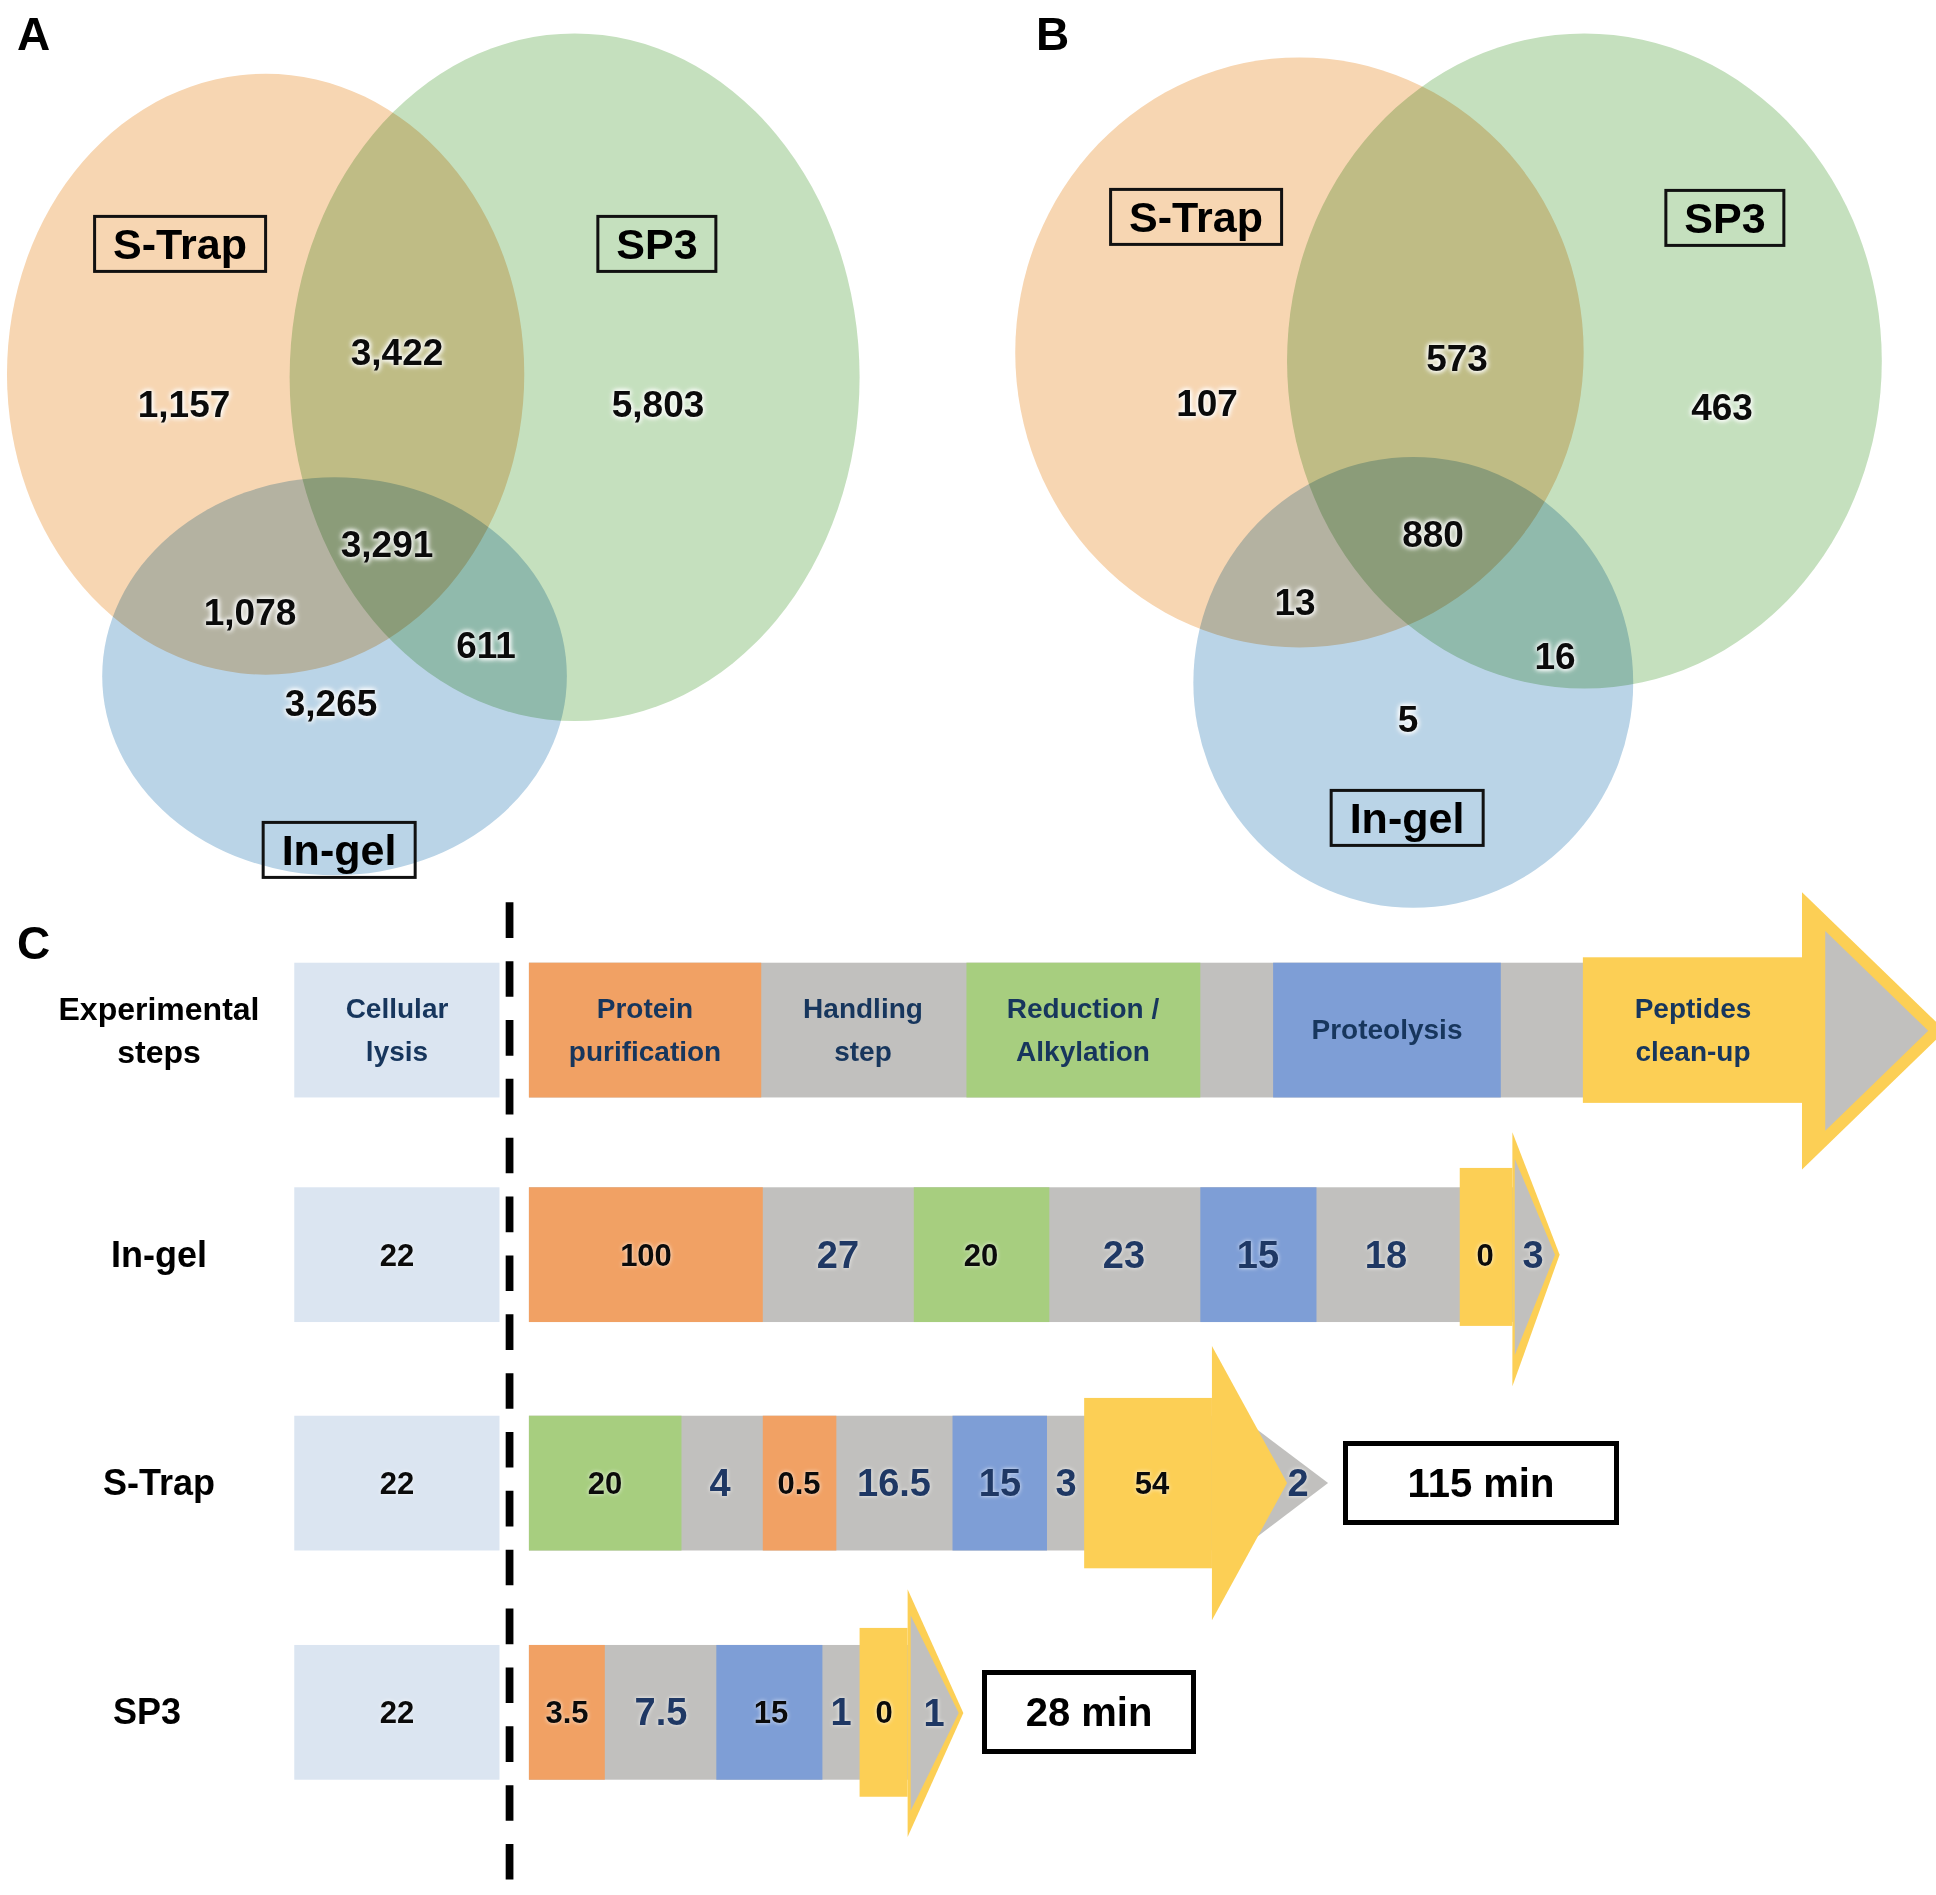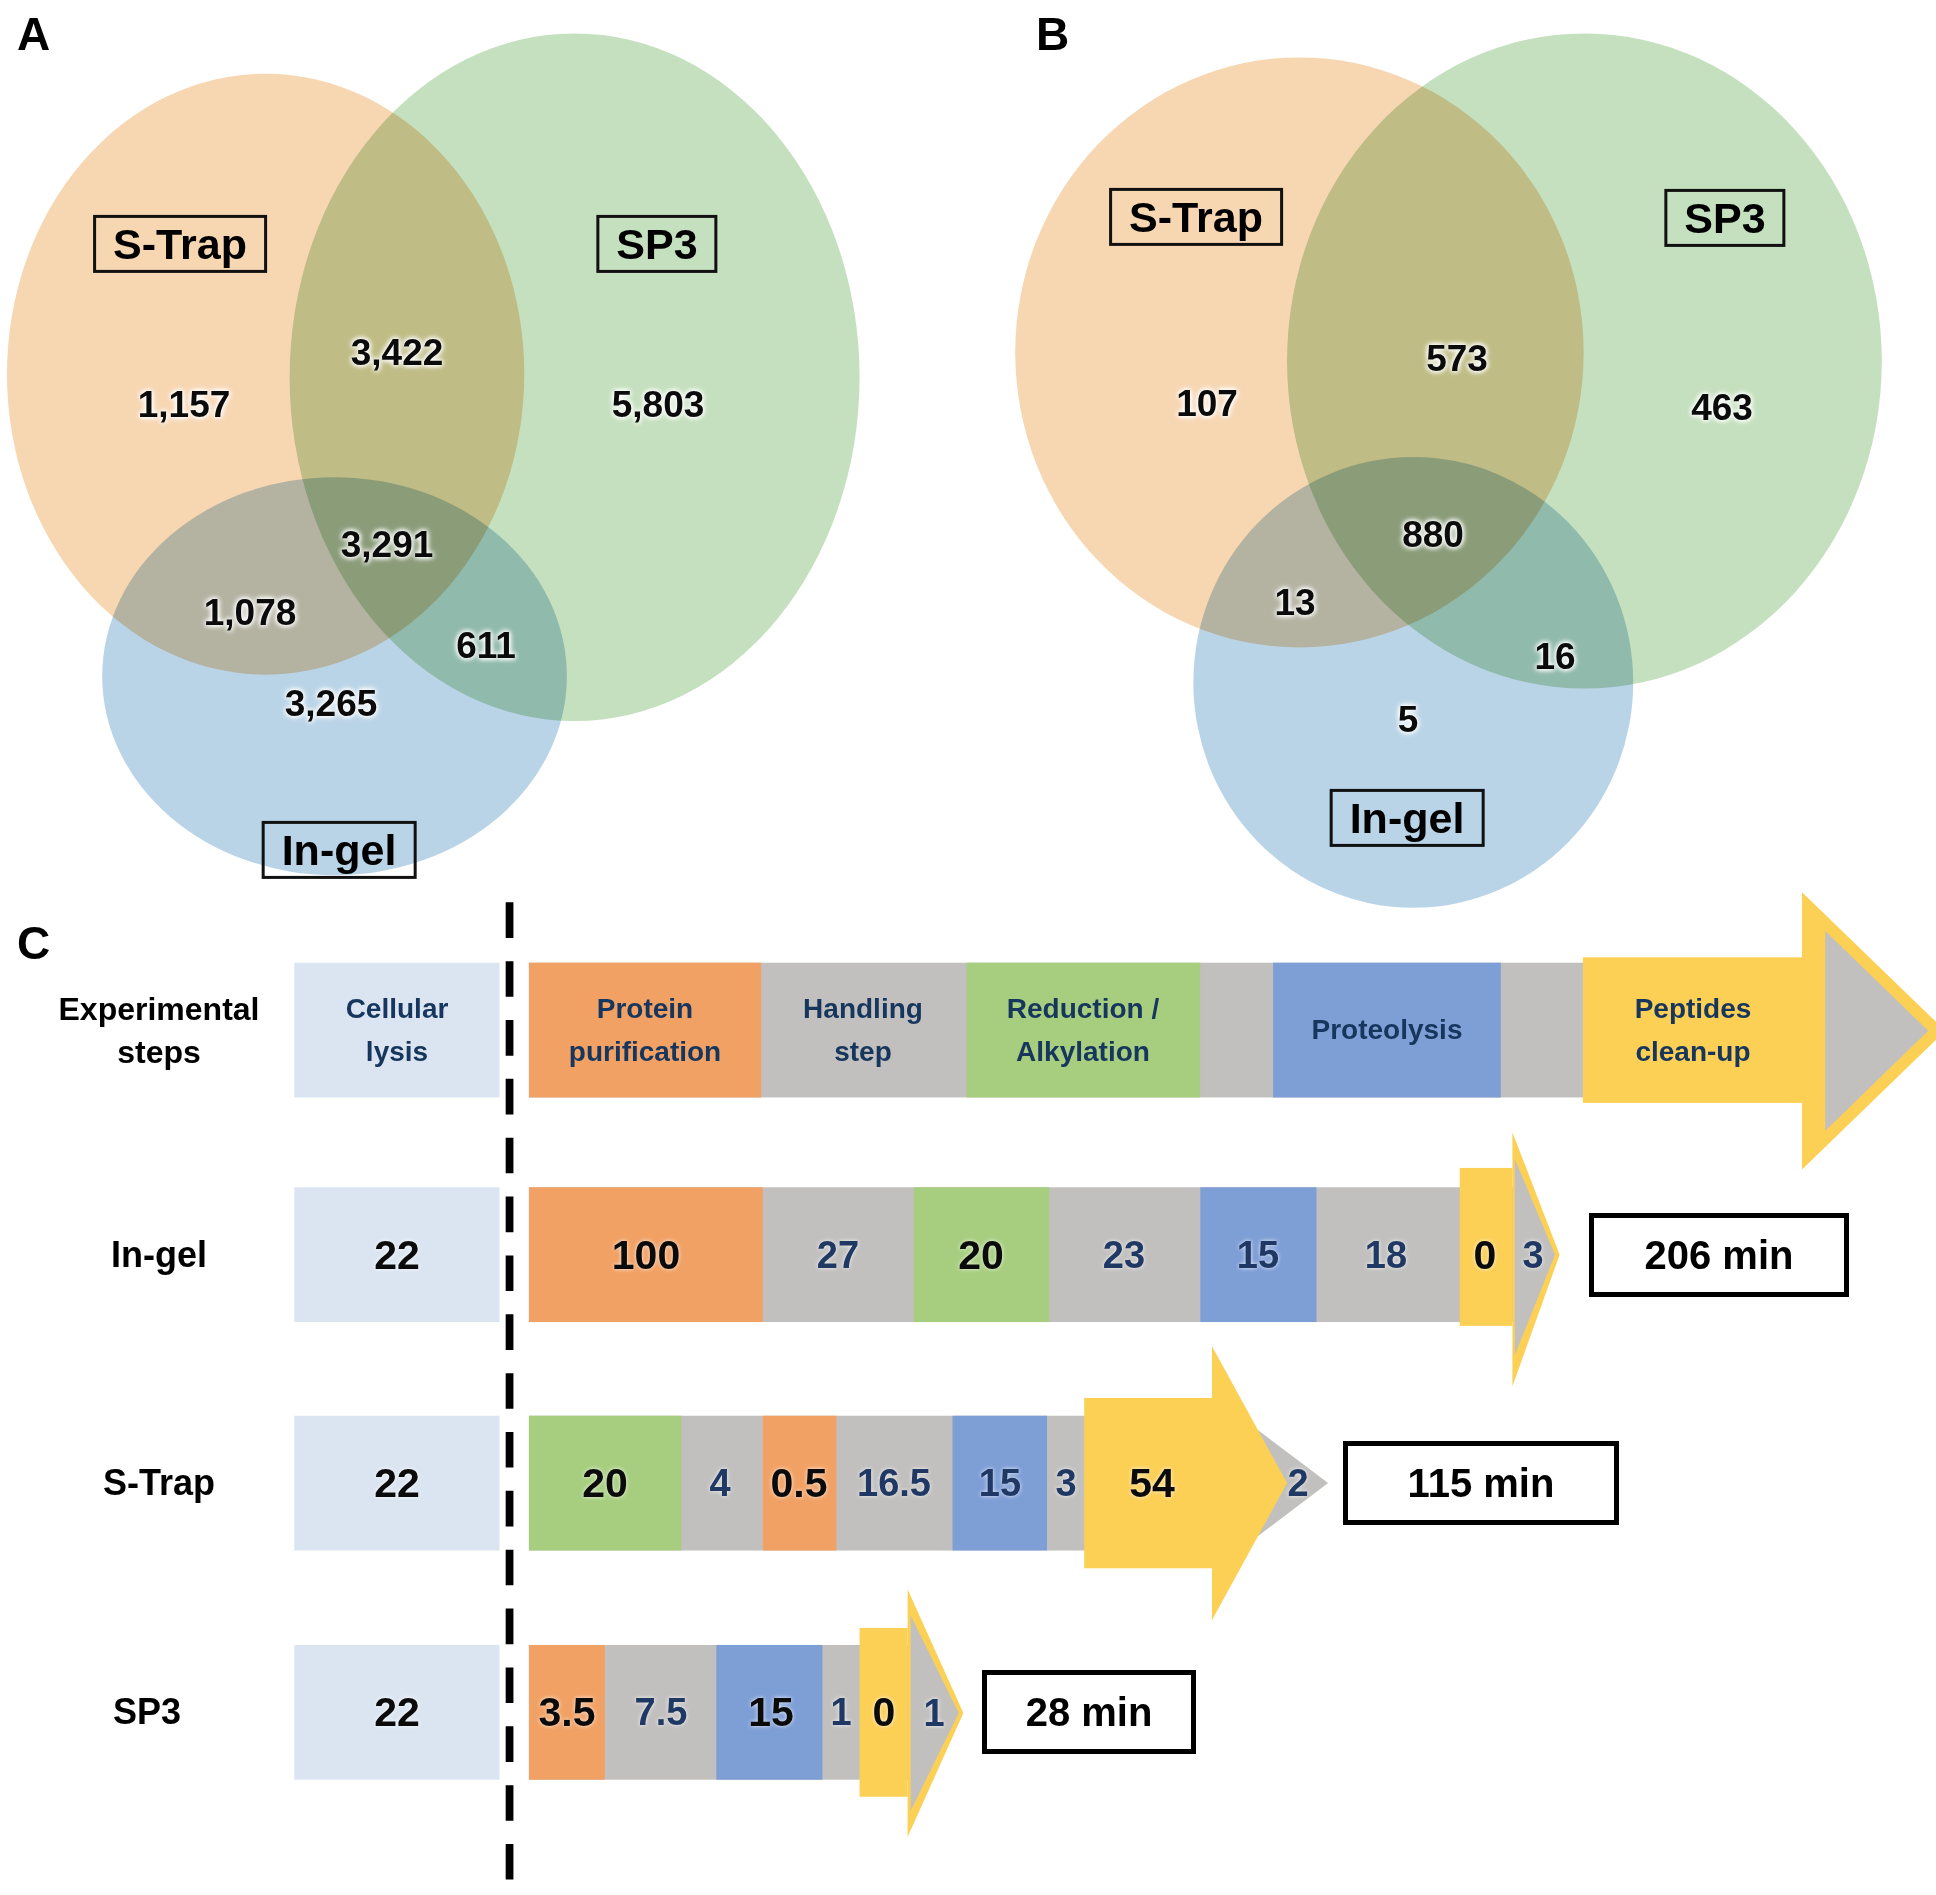--- a/index.html
+++ b/index.html
@@ -6,21 +6,21 @@
   #canvas{position:relative;width:1936px;height:1896px;background:#fff;overflow:hidden;}
   #shapes{position:absolute;left:0;top:0;}
   .ctr{position:absolute;transform:translate(-50%,-50%);white-space:nowrap;line-height:1;}
   .tl{position:absolute;white-space:nowrap;line-height:1;}
   .pletter{font-size:46px;font-weight:700;color:#000;}
   .vnum{font-size:37px;font-weight:700;color:#0b0b0b;
         text-shadow:0 0 5.4px #fff,0 0 5.4px #fff,0 0 7.7px #fff;}
   .vlab{font-size:43px;font-weight:700;color:#000;border:3.9px solid #111;
         padding:4.6px 17px;background:transparent;}
   .segnavy{font-size:38px;font-weight:700;color:#1F3864;text-shadow:0 0 4.6px rgba(255,255,255,.85);}
-  .segblk{font-size:41px;font-weight:700;color:#0b0b0b;text-shadow:0 0 4.6px rgba(255,255,255,.85);}
+  .segblk{font-size:31px;font-weight:700;color:#0b0b0b;text-shadow:0 0 4.6px rgba(255,255,255,.85);}
   .hdr2{font-size:28px;font-weight:700;color:#17365d;}
   .expl{font-size:32px;font-weight:700;color:#000;}
   .rowlab{font-size:36px;font-weight:700;color:#000;}
   .totbox{position:absolute;border:5.4px solid #000;background:#fff;display:flex;
           align-items:center;justify-content:center;font-size:40px;font-weight:700;
           color:#000;box-sizing:border-box;}
 </style>
 </head>
 <body>
 
@@ -129,23 +129,20 @@
   <div class="ctr rowlab" style="left:159px;top:1255px;">In-gel</div>
   <div class="ctr segblk" style="left:397px;top:1255px;">22</div>
   <div class="ctr segblk" style="left:646px;top:1255px;">100</div>
   <div class="ctr segnavy" style="left:838px;top:1255px;">27</div>
   <div class="ctr segblk" style="left:981px;top:1255px;">20</div>
   <div class="ctr segnavy" style="left:1124px;top:1255px;">23</div>
   <div class="ctr segnavy" style="left:1258px;top:1255px;">15</div>
   <div class="ctr segnavy" style="left:1386px;top:1255px;">18</div>
   <div class="ctr segblk" style="left:1485px;top:1255px;">0</div>
   <div class="ctr segnavy" style="left:1533px;top:1255px;">3</div>
-  <div class="totbox" style="left:1589px;top:1213px;width:260px;height:84px;">
-    <span>206 min</span>
-  </div>
 
   <div class="ctr rowlab" style="left:159px;top:1483px;">S-Trap</div>
   <div class="ctr segblk" style="left:397px;top:1483px;">22</div>
   <div class="ctr segblk" style="left:605px;top:1483px;">20</div>
   <div class="ctr segnavy" style="left:720px;top:1483px;">4</div>
   <div class="ctr segblk" style="left:799px;top:1483px;">0.5</div>
   <div class="ctr segnavy" style="left:894px;top:1483px;">16.5</div>
   <div class="ctr segnavy" style="left:1000px;top:1483px;">15</div>
   <div class="ctr segnavy" style="left:1066px;top:1483px;">3</div>
   <div class="ctr segblk" style="left:1152px;top:1483px;">54</div>

